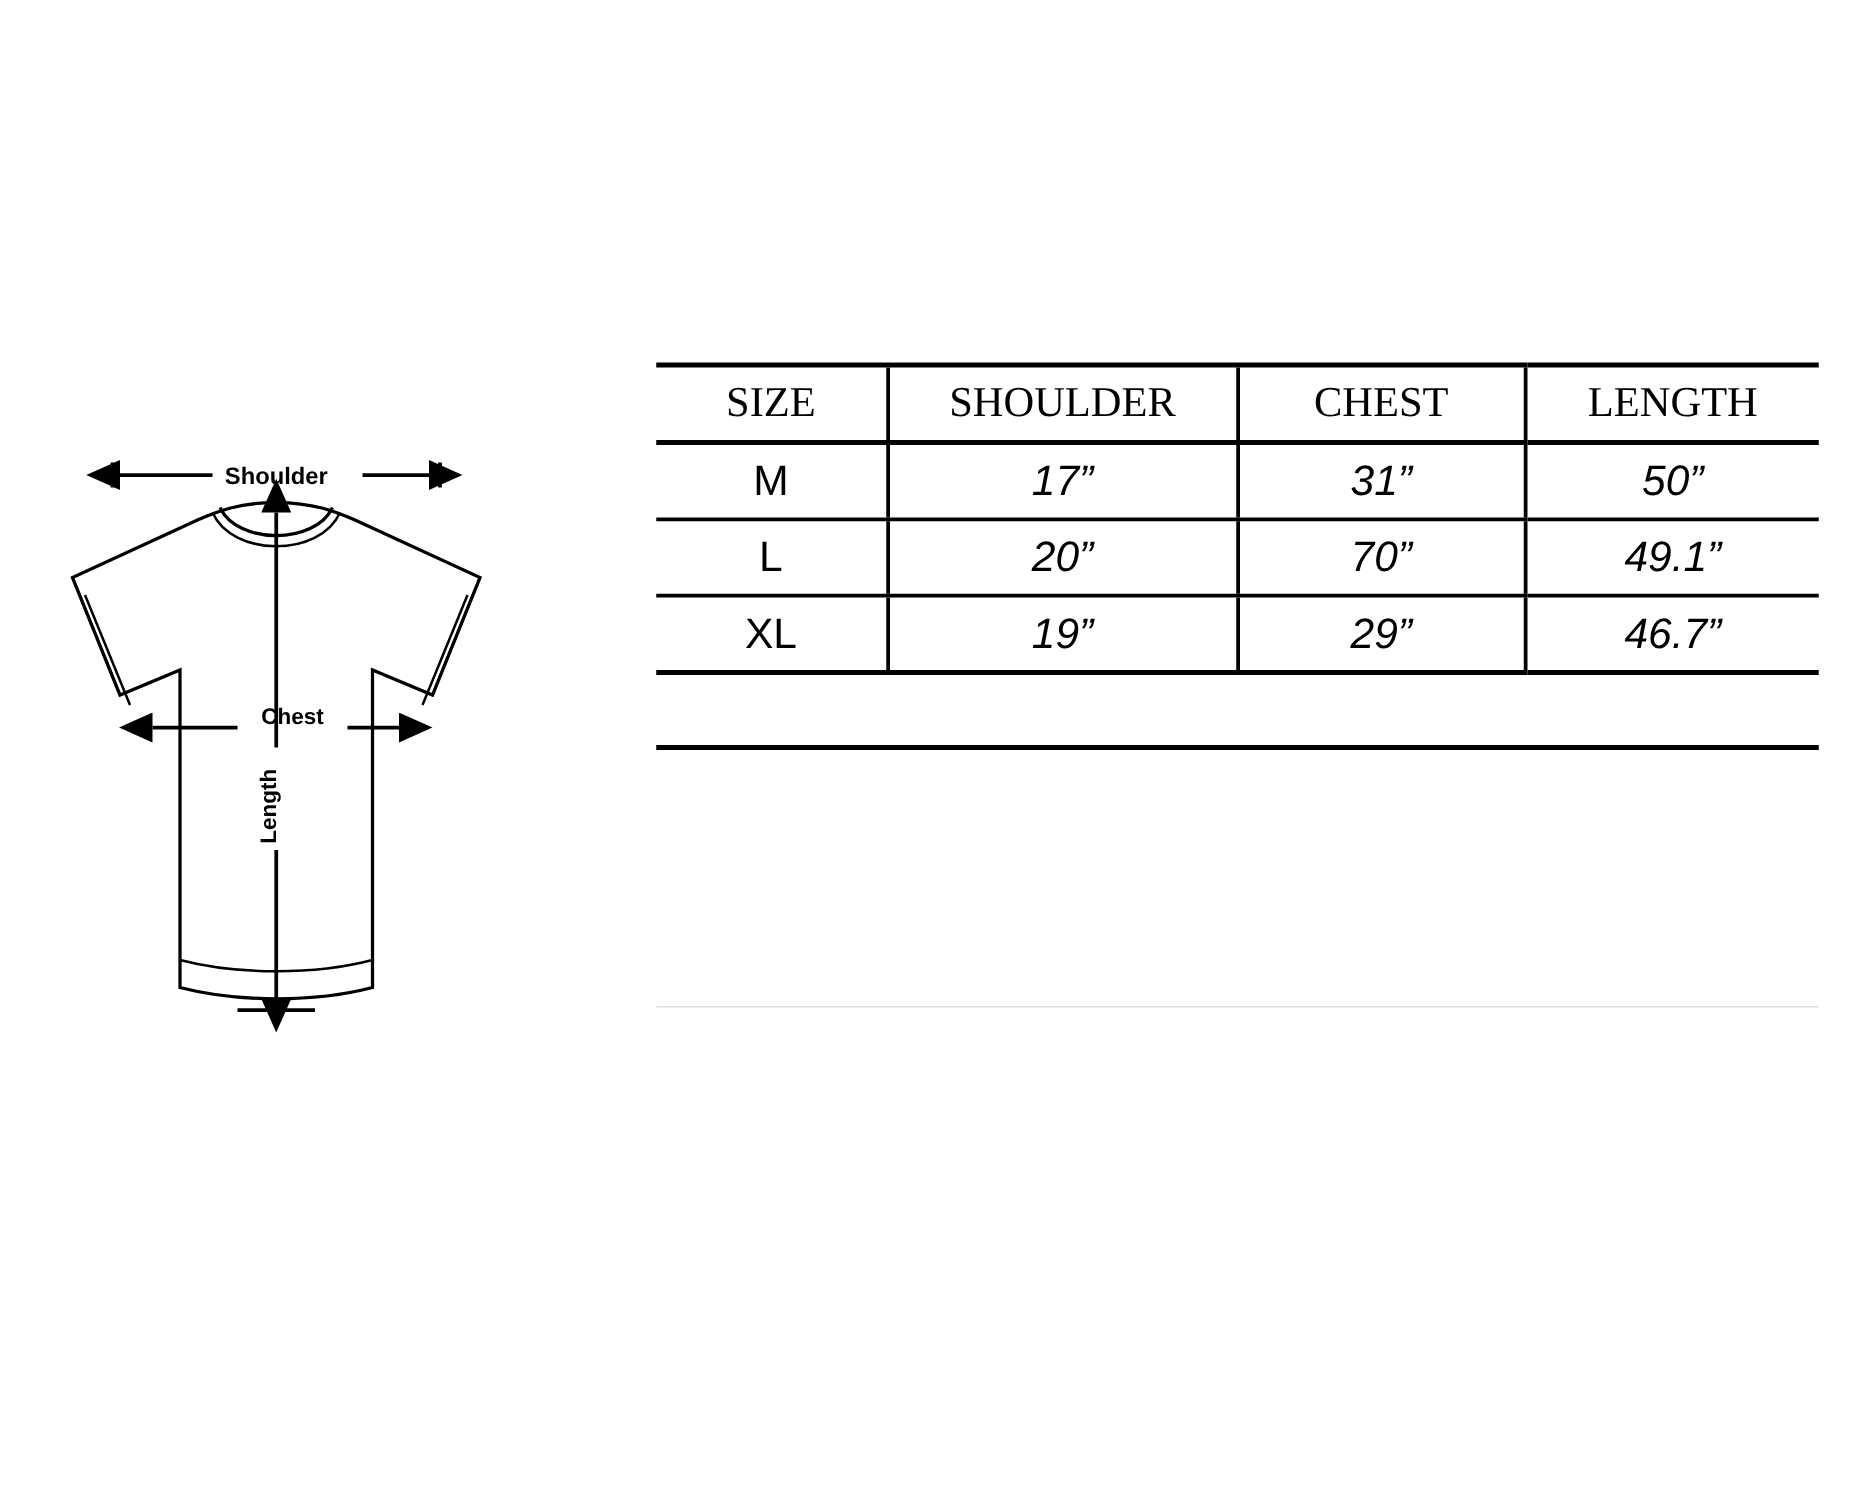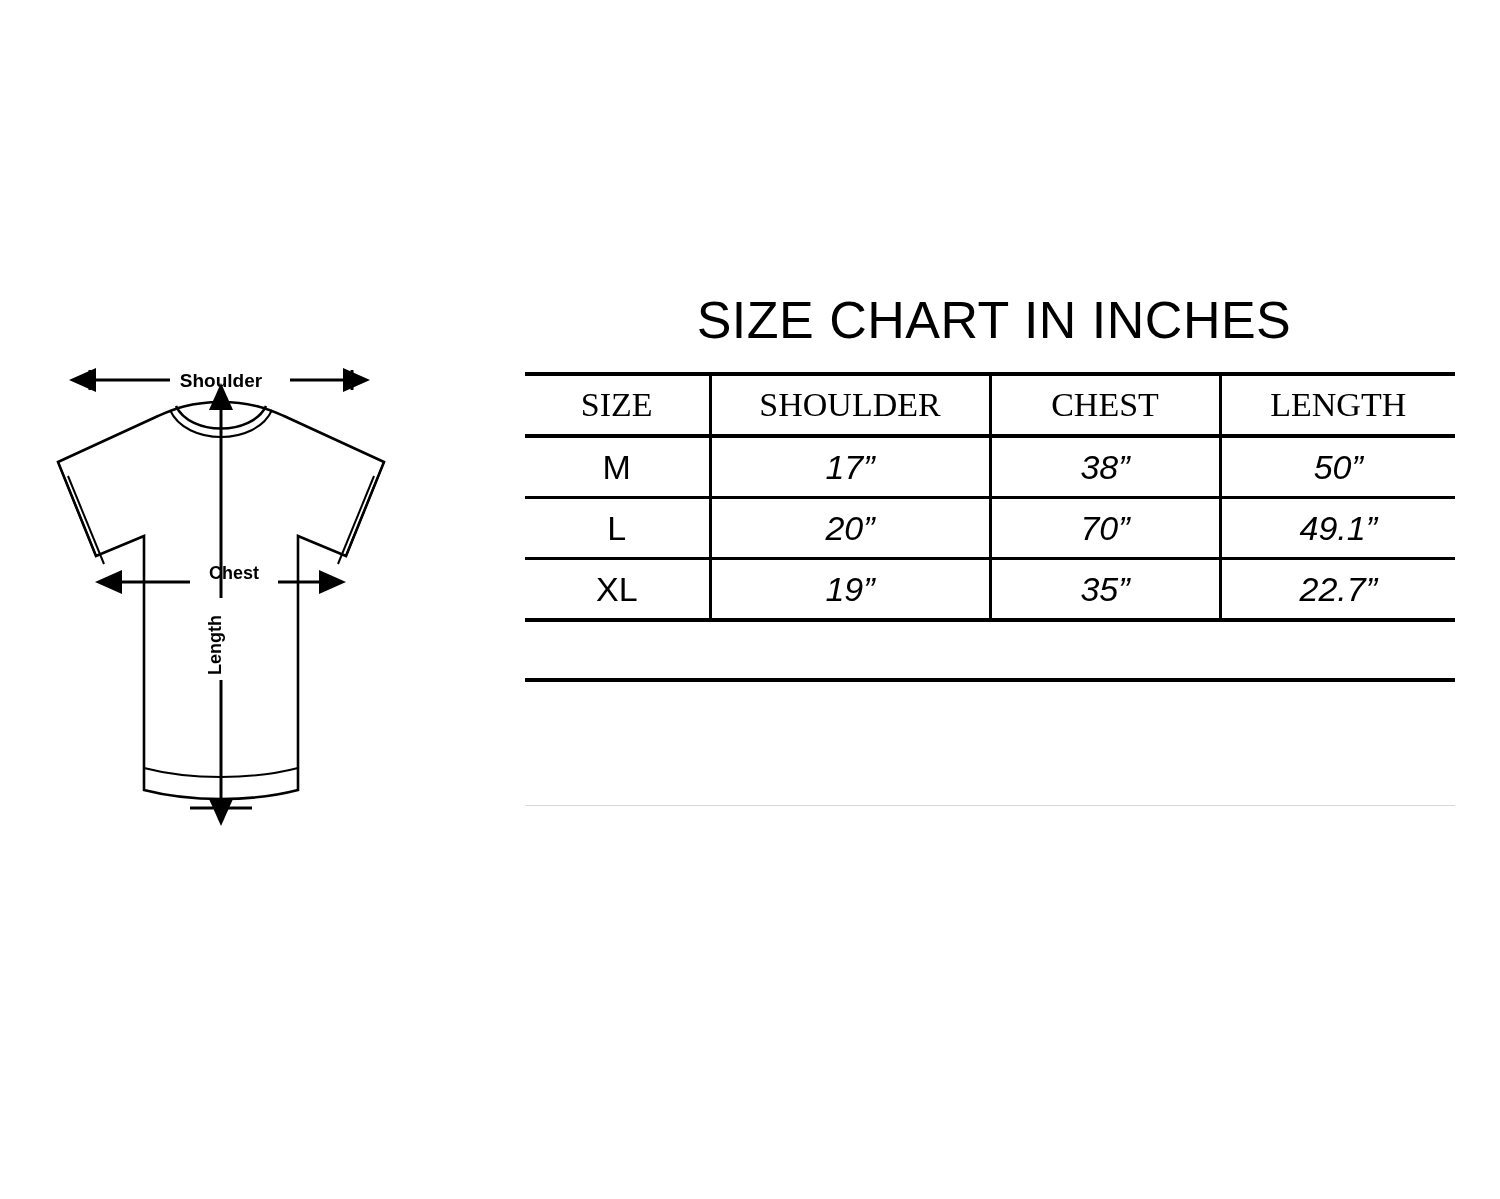--- a/index.html
+++ b/index.html
@@ -176,55 +176,54 @@
       <line x1="181" y1="60" x2="181" y2="248" stroke="#000" stroke-width="3" marker-start="url(#arrL)"></line>
       <line x1="181" y1="330" x2="181" y2="452" stroke="#000" stroke-width="3" marker-end="url(#arrR)"></line>
       <line x1="150" y1="458" x2="212" y2="458" stroke="#000" stroke-width="3"></line>
       <text class="diag-label-small" x="181" y="295" text-anchor="middle" transform="rotate(-90 181 295)">Length</text>
     </g>
   </svg>
 </div>
 
 <div id="size-chart">
 
-  <div id="chart-title">SIZE CHART IN INCHES</div>
 
   <table class="size-table">
     <colgroup>
       <col class="c-size">
         <col class="c-shl">
         <col class="c-chest">
         <col class="c-len">
     </colgroup>
     <thead>
       <tr>
         <th>SIZE</th>
         <th class="vsep">SHOULDER</th>
         <th class="vsep">CHEST</th>
         <th class="vsep">LENGTH</th>
       </tr>
     </thead>
     <tbody>
       <tr>
         <td class="sizecell">M</td>
         <td class="val vsep">17”</td>
-        <td class="val vsep">38”</td>
+        <td class="val vsep">31”</td>
         <td class="val vsep">50”</td>
       </tr>
       <tr>
         <td class="sizecell">L</td>
         <td class="val vsep">20”</td>
         <td class="val vsep">70”</td>
         <td class="val vsep">49.1”</td>
       </tr>
       <tr>
         <td class="sizecell">XL</td>
         <td class="val vsep">19”</td>
-        <td class="val vsep">35”</td>
-        <td class="val vsep">22.7”</td>
+        <td class="val vsep">29”</td>
+        <td class="val vsep">46.7”</td>
       </tr>
     </tbody>
   </table>
 
   <div id="bottom-rule"></div>
 </div>
 
 <div id="ghost-rule"></div>
 
 </body></html>

